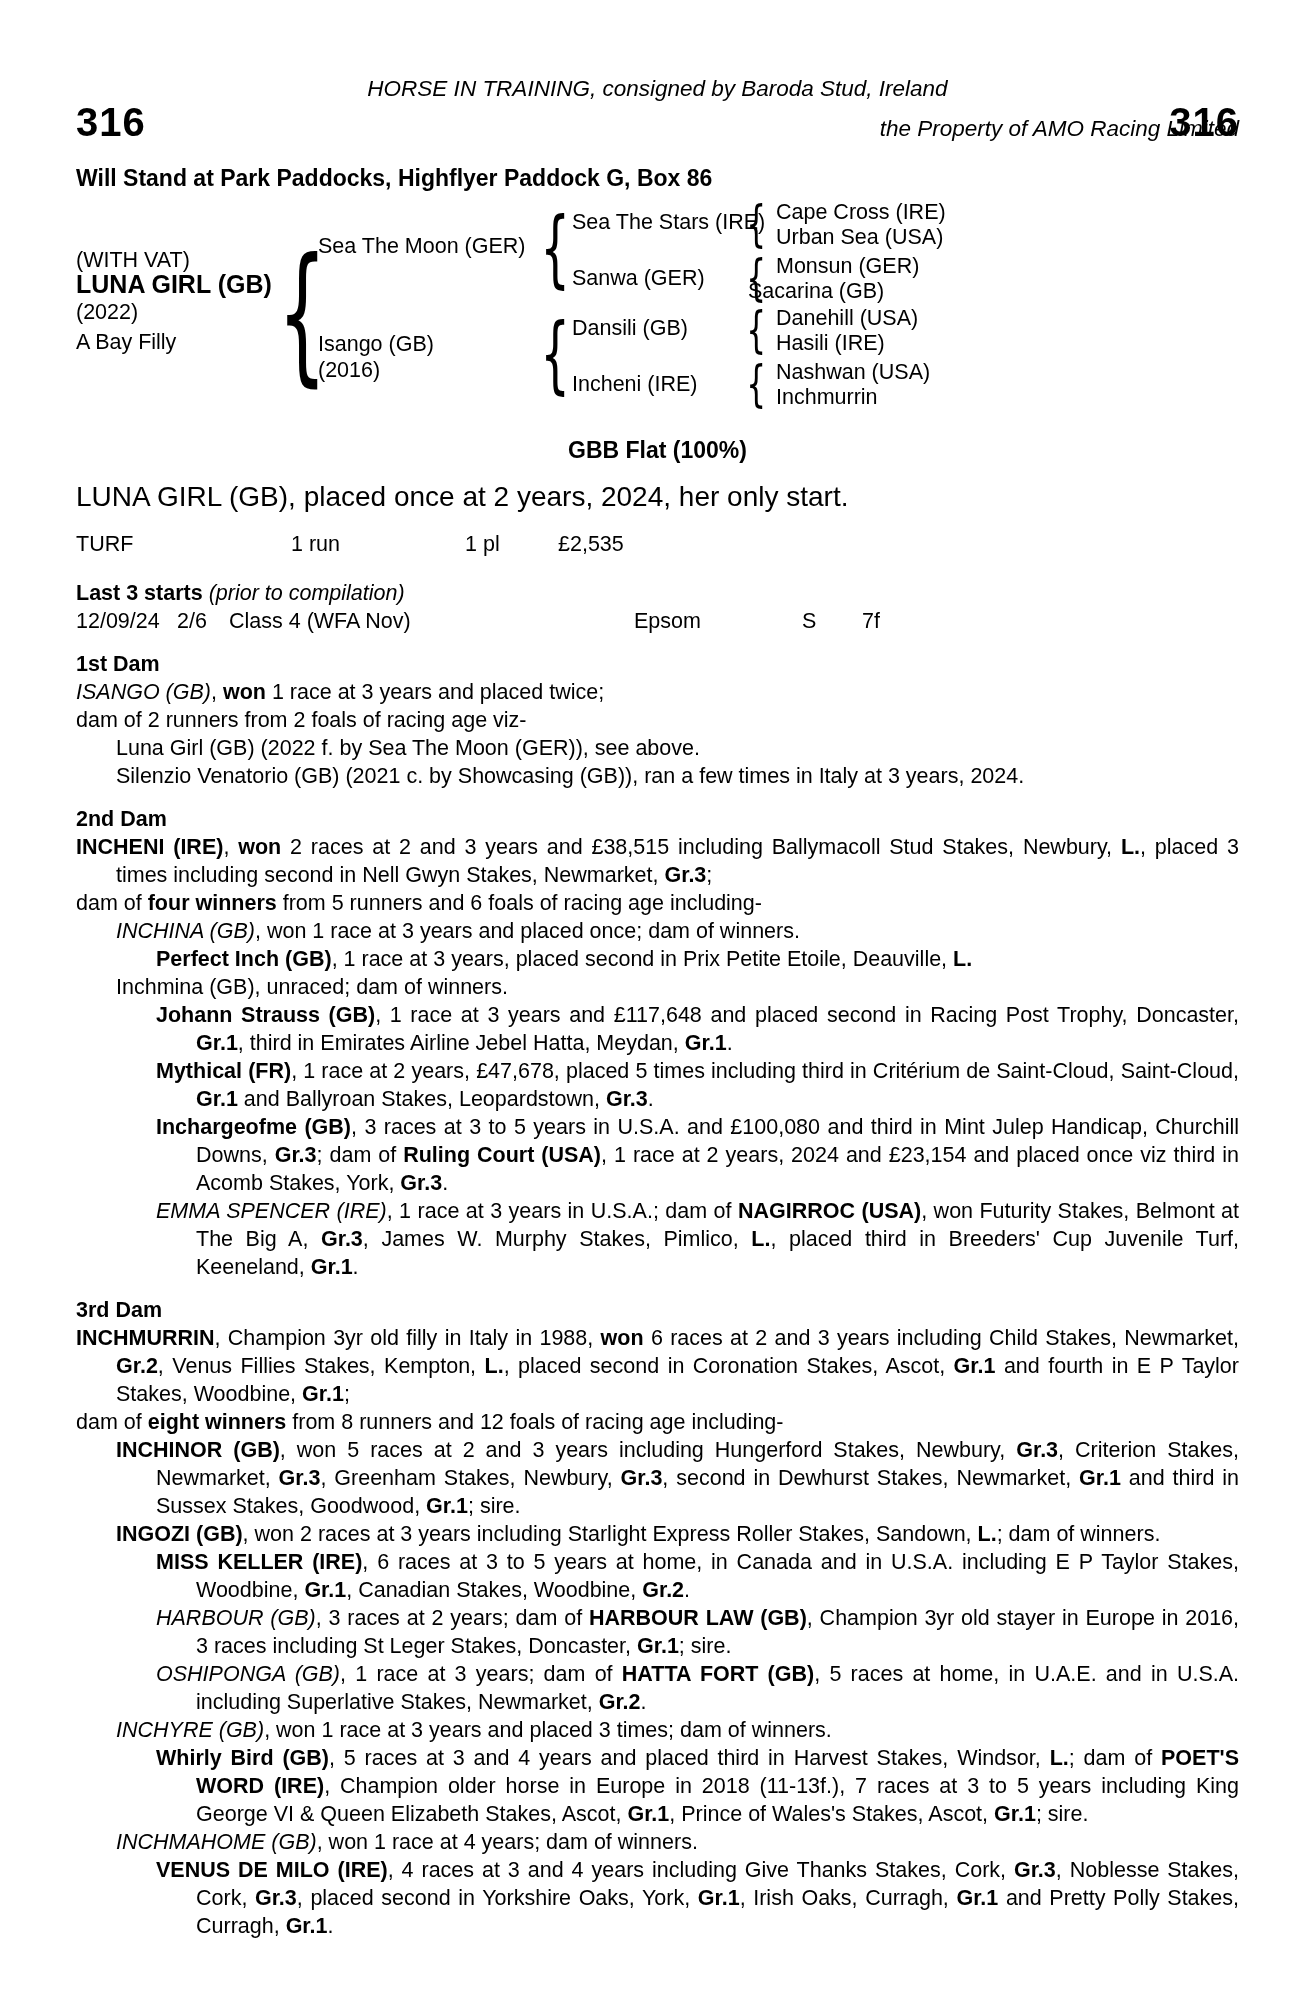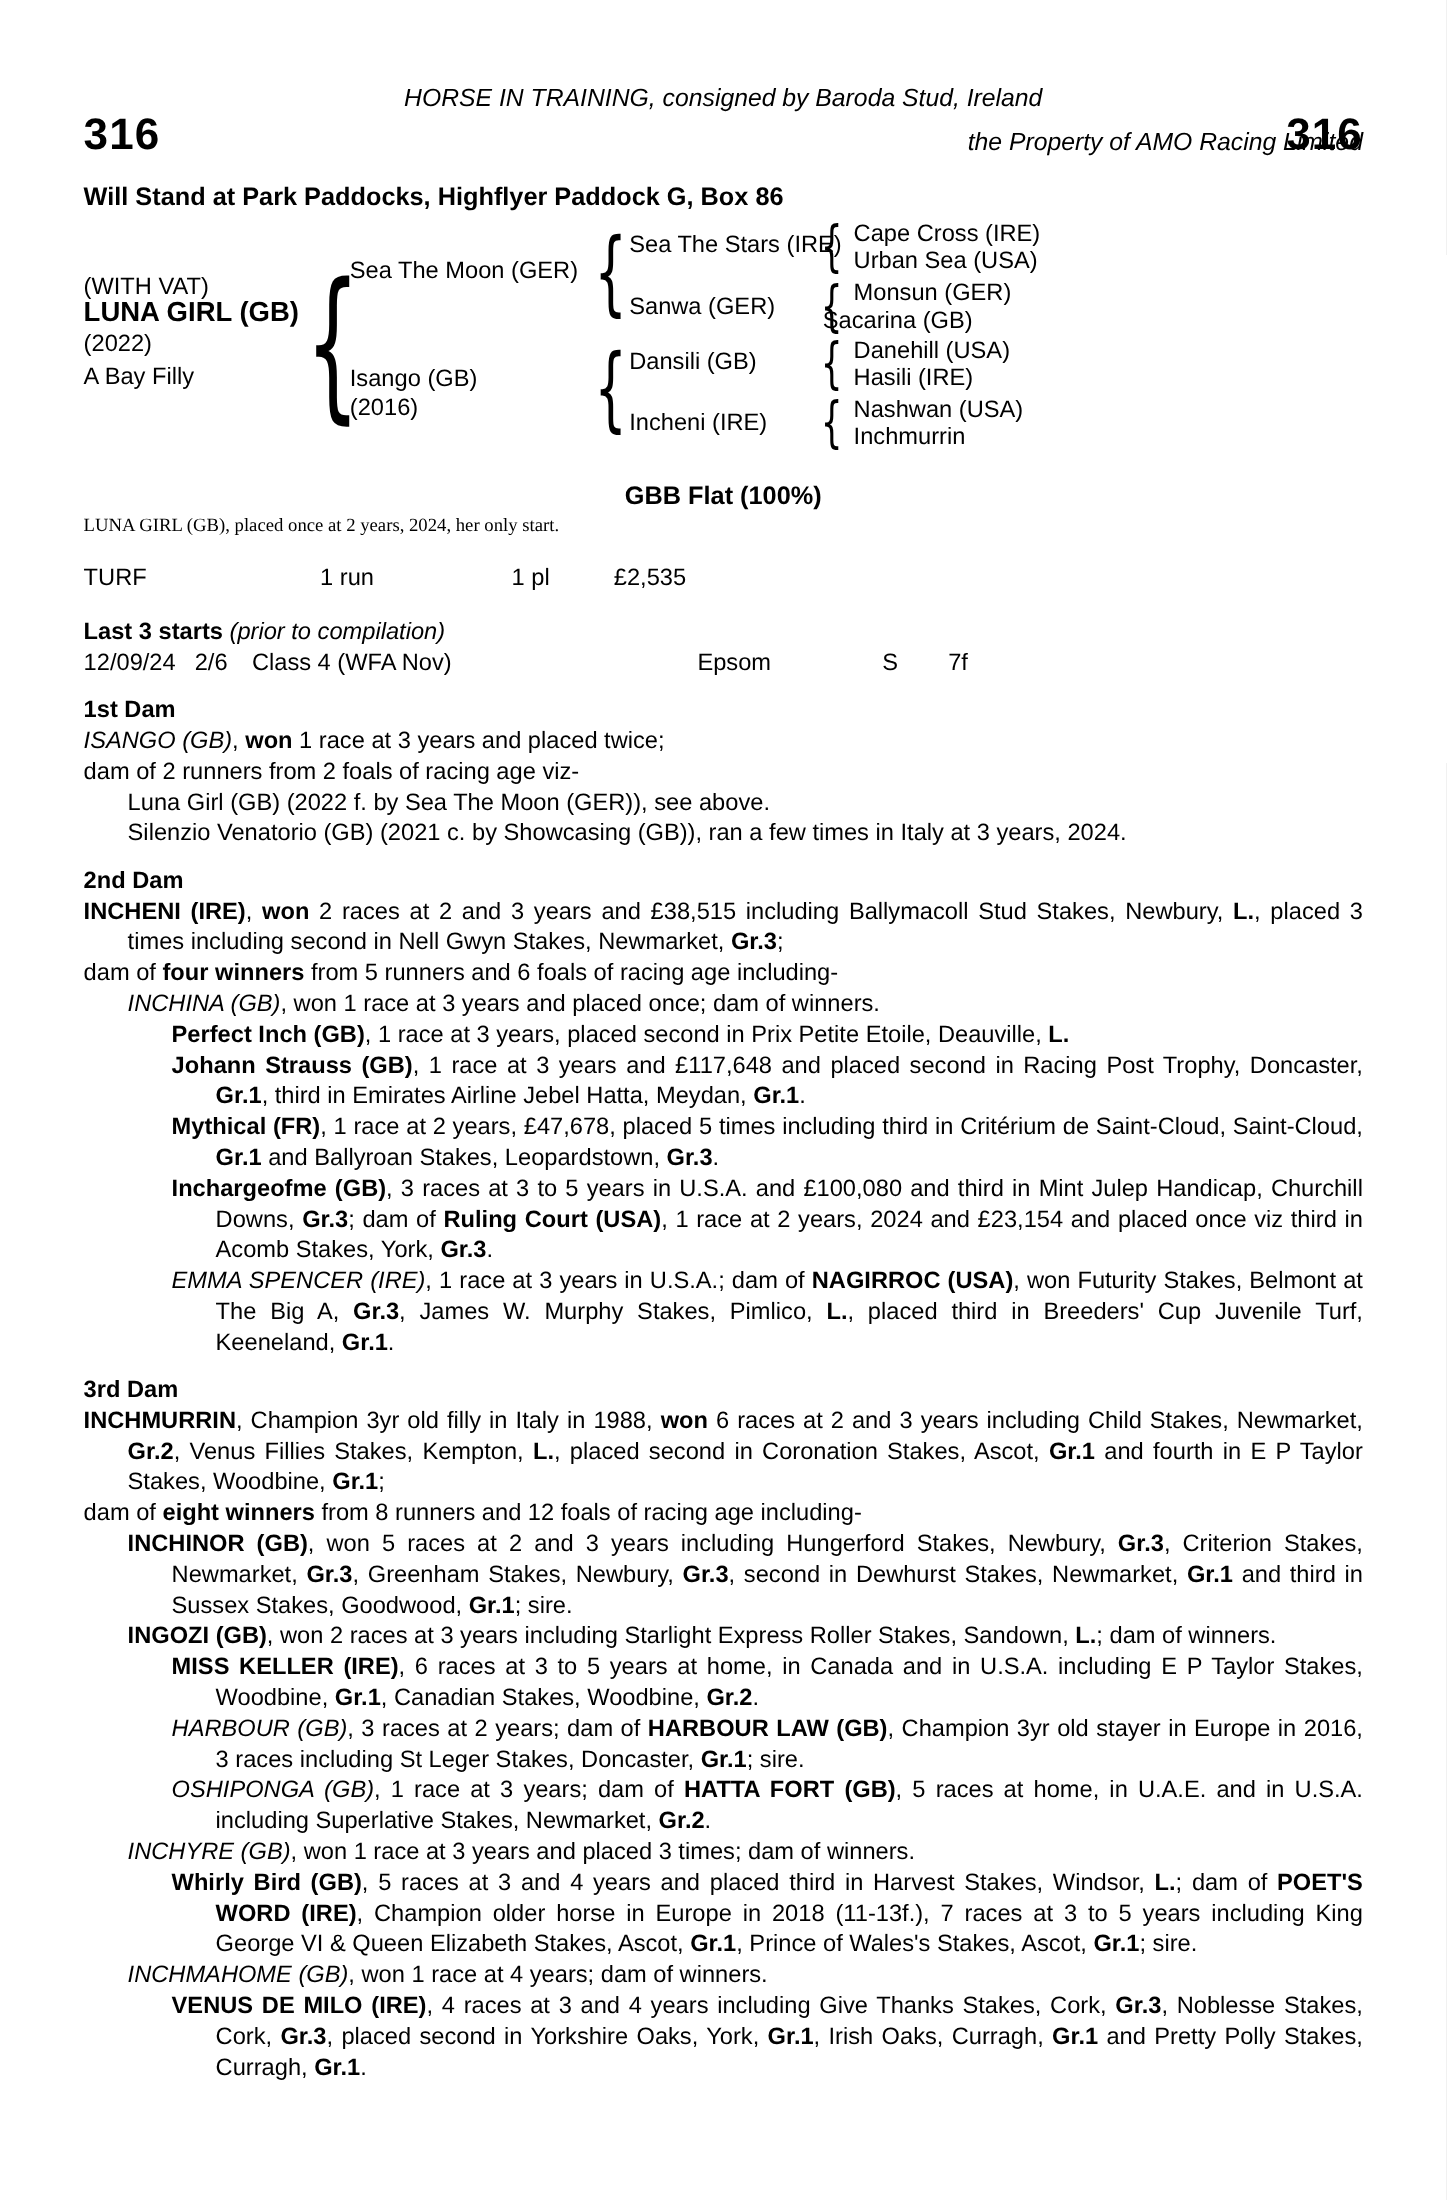--- a/index.html
+++ b/index.html
@@ -24,21 +24,21 @@
   
   .pedigree{position:relative;height:236px;margin-top:0;font-size:21.5px;}
   .ped-abs{position:absolute;white-space:nowrap;line-height:24px;}
   .subject-name{font-weight:bold;font-size:25px;}
   .brace{position:absolute;font-family:"DejaVu Sans",sans-serif;font-weight:400;line-height:1;}
   .brace.g1{font-size:108px;transform:translateY(-50%) scale(0.72,1.38);}
   .brace.g2{font-size:60px;transform:translateY(-50%) scale(0.78,1.40);}
   .brace.g3{font-size:38px;transform:translateY(-50%) scale(0.82,1.32);}
   
   .gbb-line{text-align:center;font-weight:bold;font-size:23px;margin-top:8px;line-height:28px;}
-  .summary-line{font-size:17px;line-height:28px;font-family:Liberation Serif, serif;}
+  .summary-line{font-size:28px;margin-top:19px;line-height:28px;}
   .record-row{position:relative;height:28px;margin-top:19px;font-size:21.5px;line-height:28px;}
   .record-row .c0{position:absolute;left:0;text-align:right;}
   .record-row .c1{position:absolute;left:215px;}
   .record-row .c2{position:absolute;left:389px;}
   .record-row .c3{position:absolute;left:482px;}
   .last-title{font-size:21.5px;margin-top:21px;line-height:28px;}
   .last-title .bold{font-weight:bold;}
   .last-title .ital{font-style:italic;}
   .start-row{position:relative;height:28px;font-size:21.5px;line-height:28px;}
   .start-row .d{position:absolute;left:0;}
@@ -135,20 +135,21 @@
         <div class="sec-heading">1st Dam</div>
         <div class="para lv0"><span class="i">ISANGO (GB)</span><span>, </span><span class="b">won</span><span> 1 race at 3 years and placed twice;</span></div>
         <div class="para lv0"><span>dam of 2 runners from 2 foals of racing age viz-</span></div>
         <div class="para lv1"><span>Luna Girl (GB) (2022 f. by Sea The Moon (GER)), see above.</span></div>
         <div class="para lv1"><span>Silenzio Venatorio (GB) (2021 c. by Showcasing (GB)), ran a few times in Italy at 3 years, 2024.</span></div>
         <div class="sec-heading">2nd Dam</div>
         <div class="para lv0"><span class="b">INCHENI (IRE)</span><span>, </span><span class="b">won</span><span> 2 races at 2 and 3 years and £38,515 including Ballymacoll Stud Stakes, Newbury, </span><span class="b">L.</span><span>, placed 3 times including second in Nell Gwyn Stakes, Newmarket, </span><span class="b">Gr.3</span><span>;</span></div>
         <div class="para lv0"><span>dam of </span><span class="b">four winners</span><span> from 5 runners and 6 foals of racing age including-</span></div>
         <div class="para lv1"><span class="i">INCHINA (GB)</span><span>, won 1 race at 3 years and placed once; dam of winners.</span></div>
         <div class="para lv2"><span class="b">Perfect Inch (GB)</span><span>, 1 race at 3 years, placed second in Prix Petite Etoile, Deauville, </span><span class="b">L.</span></div>
+        <div class="para lv1"><span>Inchmina (GB), unraced; dam of winners.</span></div>
         <div class="para lv2"><span class="b">Johann Strauss (GB)</span><span>, 1 race at 3 years and £117,648 and placed second in Racing Post Trophy, Doncaster, </span><span class="b">Gr.1</span><span>, third in Emirates Airline Jebel Hatta, Meydan, </span><span class="b">Gr.1</span><span>.</span></div>
         <div class="para lv2"><span class="b">Mythical (FR)</span><span>, 1 race at 2 years, £47,678, placed 5 times including third in Critérium de Saint-Cloud, Saint-Cloud, </span><span class="b">Gr.1</span><span> and Ballyroan Stakes, Leopardstown, </span><span class="b">Gr.3</span><span>.</span></div>
         <div class="para lv2"><span class="b">Inchargeofme (GB)</span><span>, 3 races at 3 to 5 years in U.S.A. and £100,080 and third in Mint Julep Handicap, Churchill Downs, </span><span class="b">Gr.3</span><span>; dam of </span><span class="b">Ruling Court (USA)</span><span>, 1 race at 2 years, 2024 and £23,154 and placed once viz third in Acomb Stakes, York, </span><span class="b">Gr.3</span><span>.</span></div>
         <div class="para lv2"><span class="i">EMMA SPENCER (IRE)</span><span>, 1 race at 3 years in U.S.A.; dam of </span><span class="b">NAGIRROC (USA)</span><span>, won Futurity Stakes, Belmont at The Big A, </span><span class="b">Gr.3</span><span>, James W. Murphy Stakes, Pimlico, </span><span class="b">L.</span><span>, placed third in Breeders' Cup Juvenile Turf, Keeneland, </span><span class="b">Gr.1</span><span>.</span></div>
         <div class="sec-heading">3rd Dam</div>
         <div class="para lv0"><span class="b">INCHMURRIN</span><span>, Champion 3yr old filly in Italy in 1988, </span><span class="b">won</span><span> 6 races at 2 and 3 years including Child Stakes, Newmarket, </span><span class="b">Gr.2</span><span>, Venus Fillies Stakes, Kempton, </span><span class="b">L.</span><span>, placed second in Coronation Stakes, Ascot, </span><span class="b">Gr.1</span><span> and fourth in E P Taylor Stakes, Woodbine, </span><span class="b">Gr.1</span><span>;</span></div>
         <div class="para lv0"><span>dam of </span><span class="b">eight winners</span><span> from 8 runners and 12 foals of racing age including-</span></div>
         <div class="para lv1"><span class="b">INCHINOR (GB)</span><span>, won 5 races at 2 and 3 years including Hungerford Stakes, Newbury, </span><span class="b">Gr.3</span><span>, Criterion Stakes, Newmarket, </span><span class="b">Gr.3</span><span>, Greenham Stakes, Newbury, </span><span class="b">Gr.3</span><span>, second in Dewhurst Stakes, Newmarket, </span><span class="b">Gr.1</span><span> and third in Sussex Stakes, Goodwood, </span><span class="b">Gr.1</span><span>; sire.</span></div>
         <div class="para lv1"><span class="b">INGOZI (GB)</span><span>, won 2 races at 3 years including Starlight Express Roller Stakes, Sandown, </span><span class="b">L.</span><span>; dam of winners.</span></div>
         <div class="para lv2"><span class="b">MISS KELLER (IRE)</span><span>, 6 races at 3 to 5 years at home, in Canada and in U.S.A. including E P Taylor Stakes, Woodbine, </span><span class="b">Gr.1</span><span>, Canadian Stakes, Woodbine, </span><span class="b">Gr.2</span><span>.</span></div>

